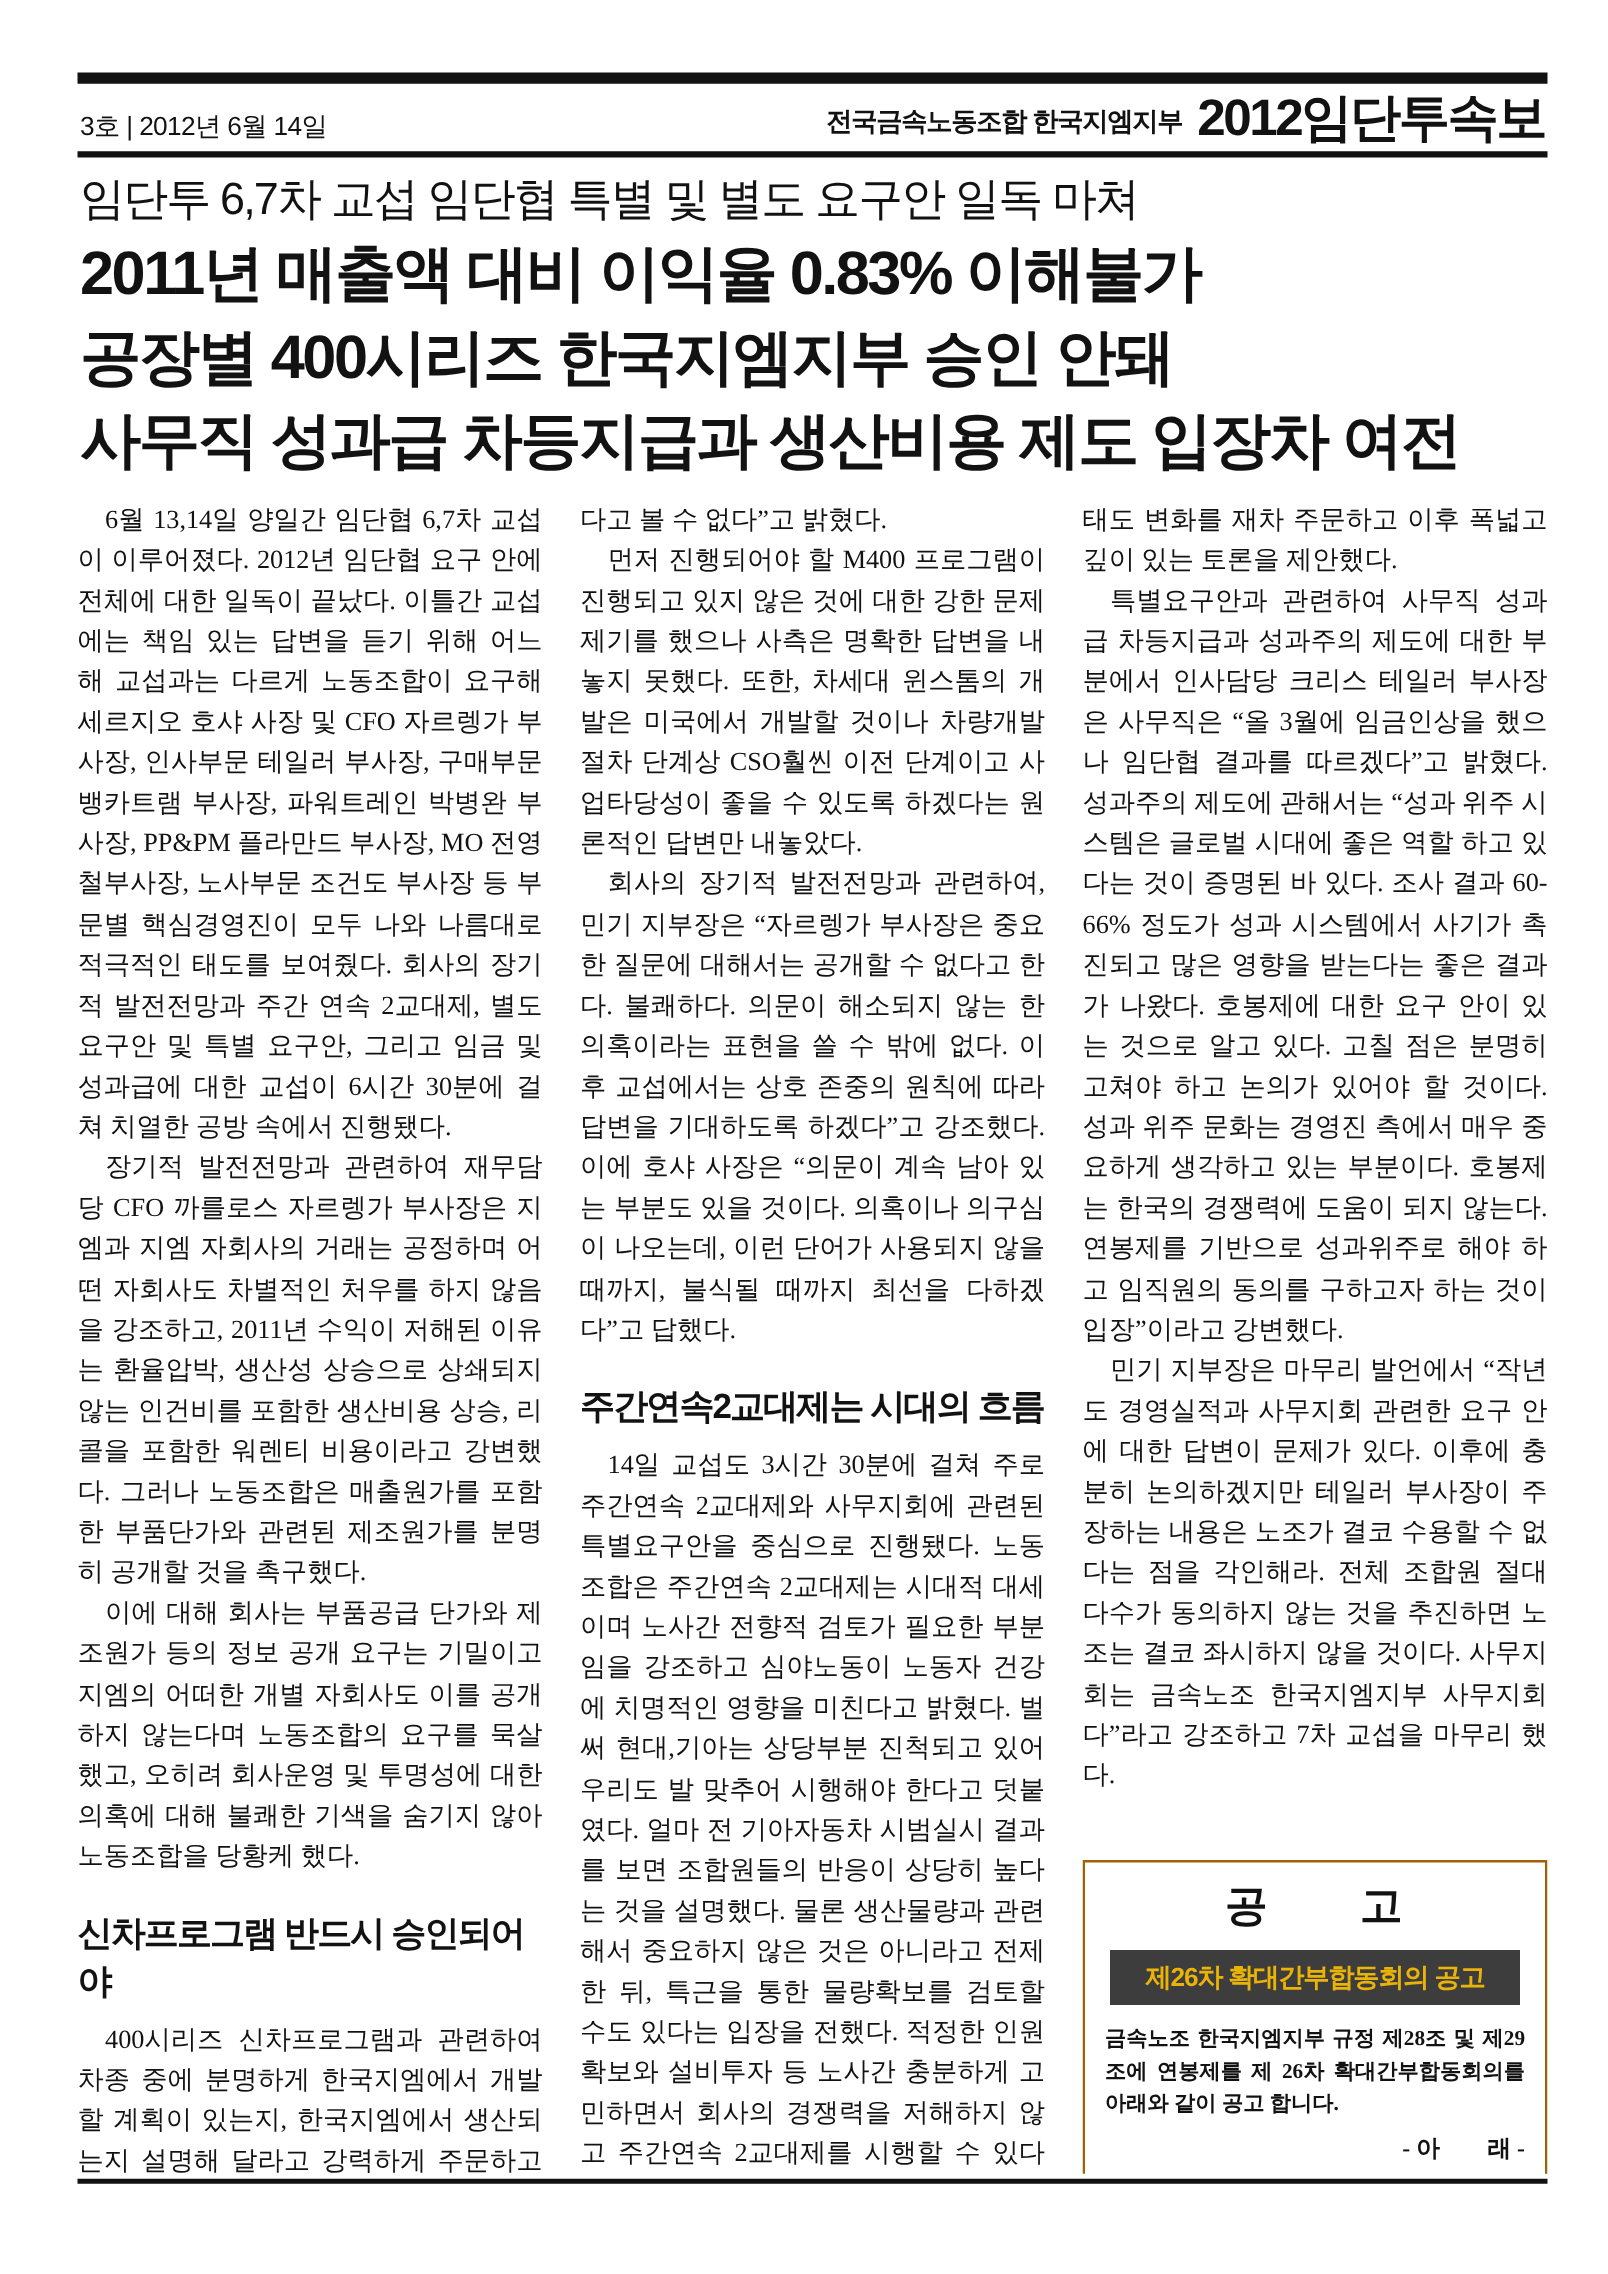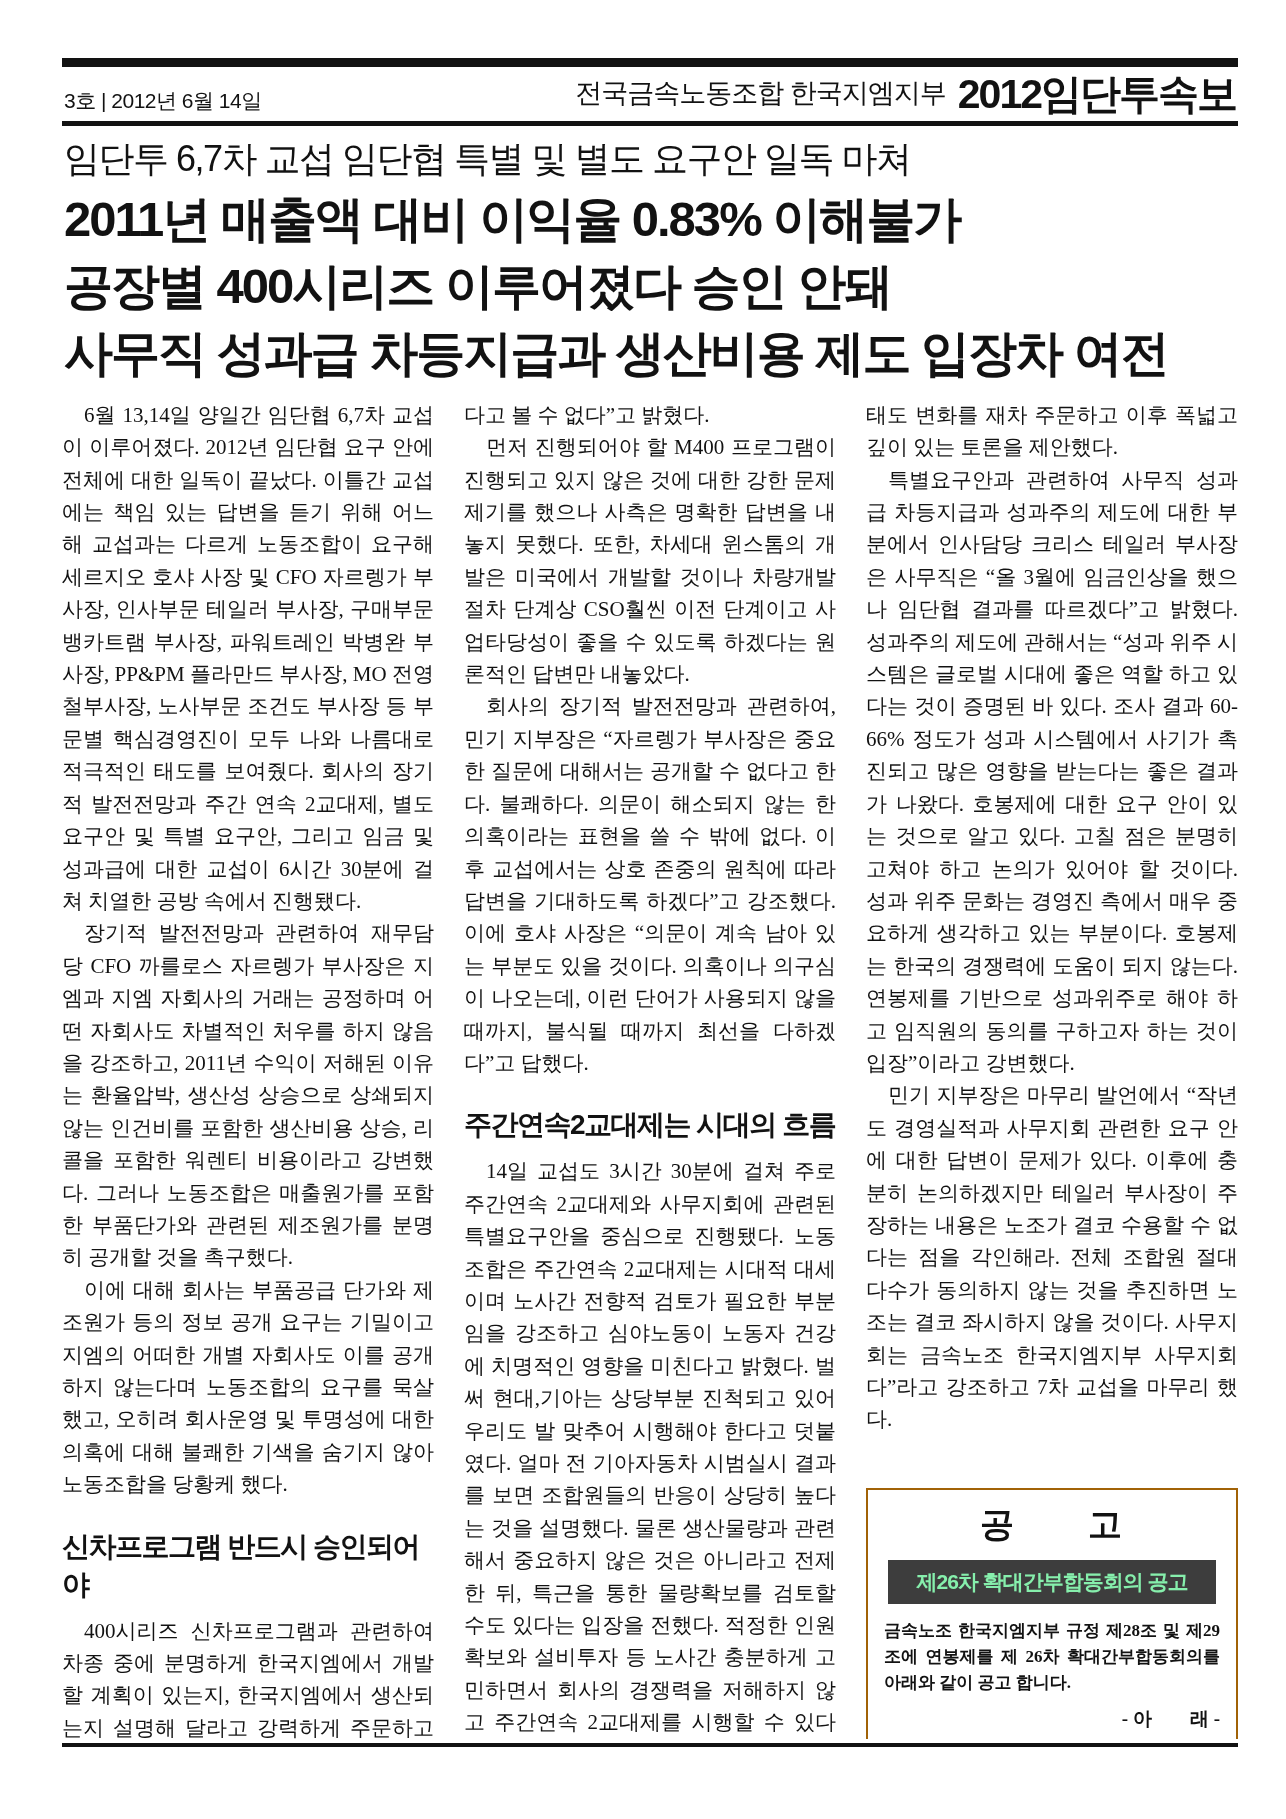--- a/index.html
+++ b/index.html
@@ -6,36 +6,36 @@
   .page {
     position:relative; width:1286px; height:1819px; margin:0 auto;
     background:#ffffff; color:#121212; box-sizing:border-box;
     padding:0 48px 0 62px; overflow:hidden;
     font-family:"Liberation Serif","DejaVu Serif",serif;
   }
   .top-rule { margin-top:58px; height:9px; background:#121212; }
   .header-row { display:flex; justify-content:space-between; align-items:flex-end; padding:7px 2px 6px; }
   .issue { font-family:"Liberation Sans","DejaVu Sans",sans-serif; font-size:21px; letter-spacing:-0.5px; }
   .mast-right { display:flex; align-items:flex-end; gap:12px; }
-  .org-name { font-family:"Liberation Sans","DejaVu Sans",sans-serif; font-size:27px; font-weight:normal; padding-bottom:4px; letter-spacing:-1px; }
+  .org-name { font-family:"Liberation Sans","DejaVu Sans",sans-serif; font-size:21px; font-weight:bold; padding-bottom:4px; letter-spacing:-1px; }
   .masthead { font-family:"Liberation Sans","DejaVu Sans",sans-serif; font-size:41px; font-weight:900; letter-spacing:-2px; line-height:1; }
   .header-rule { height:5px; background:#121212; }
 
   .kicker { font-family:"Liberation Sans","DejaVu Sans",sans-serif; font-size:36px; font-weight:400; letter-spacing:-1.5px; margin:11px 2px 0; line-height:1.2; }
   .headline { font-family:"Liberation Sans","DejaVu Sans",sans-serif; font-size:49px; font-weight:900; letter-spacing:-2px; line-height:1.12; margin:12px 2px 0; }
 
   .columns { display:grid; grid-template-columns:1fr 1fr 1fr; column-gap:30px; margin-top:18px; height:1340px; overflow:hidden; }
   .col { overflow:hidden; }
   .col p { margin:0; font-size:21px; line-height:32.4px; text-align:justify; text-indent:22px; }
   .col p.cont { text-indent:0; }
   .subhead { font-family:"Liberation Sans","DejaVu Sans",sans-serif; font-weight:800; font-size:28px; letter-spacing:-1.5px; margin:27px 0 11px; }
 
   .notice-box { border:2px solid #a16207; margin-top:52px; padding:12px 16px 16px; background:#fff; }
   .notice-title { font-family:"Liberation Sans","DejaVu Sans",sans-serif; font-size:34px; font-weight:900; text-align:center; white-space:pre; letter-spacing:2px; }
-  .notice-banner { background:#3d3d3d; color:#86efac; font-family:"Liberation Sans","DejaVu Sans",sans-serif; font-weight:700; font-size:21px; text-align:center; padding:8px 0; margin:12px 4px 14px; letter-spacing:-1px; }
+  .notice-banner { background:#3d3d3d; color:#eab308; font-family:"Liberation Sans","DejaVu Sans",sans-serif; font-weight:700; font-size:21px; text-align:center; padding:8px 0; margin:12px 4px 14px; letter-spacing:-1px; }
   .notice-intro { font-size:17px; line-height:26px; text-align:justify; font-weight:600; }
   .notice-below { text-align:right; font-size:19px; font-weight:700; margin:10px 0 12px; white-space:pre; }
   .bottom-rule { height:4px; background:#121212; margin-top:4px; }
 </style>
 </head>
 <body>
 
 <div class="page">
 
   <div class="top-rule"></div>
@@ -45,21 +45,21 @@
     <div class="mast-right">
       <div class="org-name">전국금속노동조합 한국지엠지부</div>
       <div class="masthead">2012임단투속보</div>
     </div>
   </div>
 
   <div class="header-rule"></div>
 
   <div class="kicker">임단투 6,7차 교섭 임단협 특별 및 별도 요구안 일독 마쳐</div>
   <div class="headline">2011년 매출액 대비 이익율 0.83% 이해불가</div>
-  <div class="headline">공장별 400시리즈 이루어졌다 승인 안돼</div>
+  <div class="headline">공장별 400시리즈 한국지엠지부 승인 안돼</div>
   <div class="headline">사무직 성과급 차등지급과 생산비용 제도 입장차 여전</div>
 
   <div class="columns">
 
     <div class="col">
       <p>6월 13,14일 양일간 임단협 6,7차 교섭이 이루어졌다. 2012년 임단협 요구 안에 전체에 대한 일독이 끝났다. 이틀간 교섭에는 책임 있는 답변을 듣기 위해 어느 해 교섭과는 다르게 노동조합이 요구해 세르지오 호샤 사장 및 CFO 자르렝가 부사장, 인사부문 테일러 부사장, 구매부문 뱅카트램 부사장, 파워트레인 박병완 부사장, PP&amp;PM 플라만드 부사장, MO 전영철부사장, 노사부문 조건도 부사장 등 부문별 핵심경영진이 모두 나와 나름대로 적극적인 태도를 보여줬다. 회사의 장기적 발전전망과 주간 연속 2교대제, 별도 요구안 및 특별 요구안, 그리고 임금 및 성과급에 대한 교섭이 6시간 30분에 걸쳐 치열한 공방 속에서 진행됐다.</p>
       <p>장기적 발전전망과 관련하여 재무담당 CFO 까를로스 자르렝가 부사장은 지엠과 지엠 자회사의 거래는 공정하며 어떤 자회사도 차별적인 처우를 하지 않음을 강조하고, 2011년 수익이 저해된 이유는 환율압박, 생산성 상승으로 상쇄되지 않는 인건비를 포함한 생산비용 상승, 리콜을 포함한 워렌티 비용이라고 강변했다. 그러나 노동조합은 매출원가를 포함한 부품단가와 관련된 제조원가를 분명히 공개할 것을 촉구했다.</p>
       <p>이에 대해 회사는 부품공급 단가와 제조원가 등의 정보 공개 요구는 기밀이고 지엠의 어떠한 개별 자회사도 이를 공개하지 않는다며 노동조합의 요구를 묵살했고, 오히려 회사운영 및 투명성에 대한 의혹에 대해 불쾌한 기색을 숨기지 않아 노동조합을 당황케 했다.</p>
       <div class="subhead">신차프로그램 반드시 승인되어야</div>
       <p>400시리즈 신차프로그램과 관련하여 차종 중에 분명하게 한국지엠에서 개발할 계획이 있는지, 한국지엠에서 생산되는지 설명해 달라고 강력하게 주문하고 전체 조합원들의 미래가 달려 있음을 강조했다. 그러나 회사측은 “어떤 자회사도 미승인 프로그램이 정리되지 않았고 최고의 스토리를 짤 수 있도록 최고의 역량을 발휘하도록 하겠다고”만 밝혔다. 스티브 플라만드 부사장은 “차량 개발절차에서는 여러 가지 점검 개발 단계가 있다.  CSO가 프로그램 공식 승인 단계이다. 그 전에 여러 가지 타당성 검토를 한다. 따라서 공식 승인 났</p>

